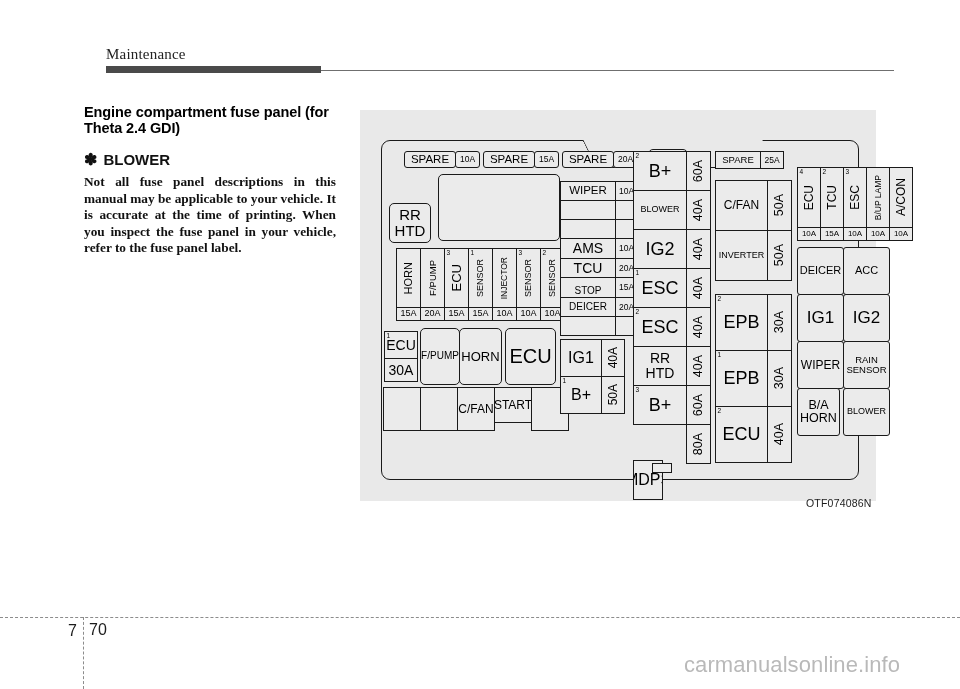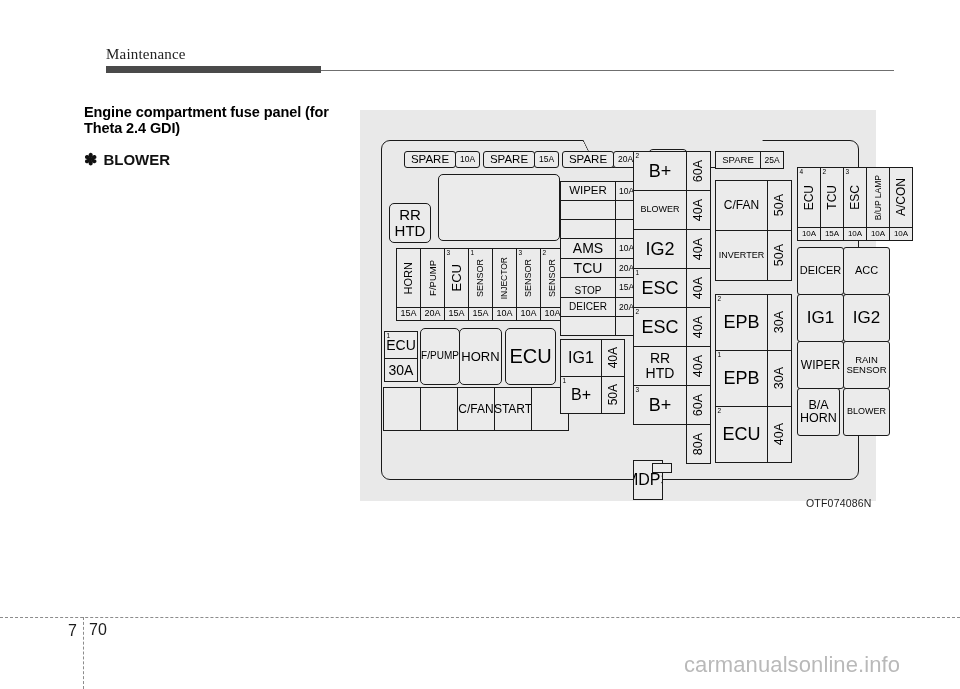--- a/index.html
+++ b/index.html
@@ -145,20 +145,21 @@
 
 <div id="left-col">
   <div id="section-heading">Engine compartment fuse panel (for Theta 2.4 GDI)</div>
 
 
   <div id="notice-block">
     <div id="notice-head">
       <span id="notice-asterisk">✽</span>
       <span>BLOWER</span>
     </div>
+    <div id="notice-body">Not all fuse panel descriptions in this manual may be applicable to your vehicle. It is accurate at the time of printing. When you inspect the fuse panel in your vehicle, refer to the fuse panel label.</div>
   </div>
 </div>
 
 <div id="diagram-area">
   <div id="panel-outline"></div>
   <div id="panel-notch"></div>
 
   <div class="cell r3" style="left:44px;top:41px;width:52px;height:17px;font-size:11.5px;">
     <span>SPARE</span>
   </div>
@@ -260,21 +261,21 @@
   </div>
   <div class="cell r5" style="left:145px;top:218px;width:51px;height:57px;font-size:20px;">
     <span>ECU</span>
   </div>
 
   <div class="cell" style="left:23px;top:277px;width:38px;height:44px;"></div>
   <div class="cell" style="left:60px;top:277px;width:38px;height:44px;"></div>
   <div class="cell" style="left:97px;top:277px;width:38px;height:44px;font-size:12px;">
     <span>C/FAN</span>
   </div>
-  <div class="cell" style="left:134px;top:277px;width:38px;height:44px;font-size:12px;">
+  <div class="cell" style="left:134px;top:277px;width:38px;height:36px;font-size:12px;">
     <span>START</span>
   </div>
   <div class="cell" style="left:171px;top:277px;width:38px;height:44px;"></div>
 
   <div class="cell" style="left:200px;top:71px;width:56px;height:20px;font-size:11.5px;">
     <span>WIPER</span>
   </div>
   <div class="cell" style="left:255px;top:71px;width:23px;height:20px;font-size:8.5px;">
     <span>10A</span>
   </div>

